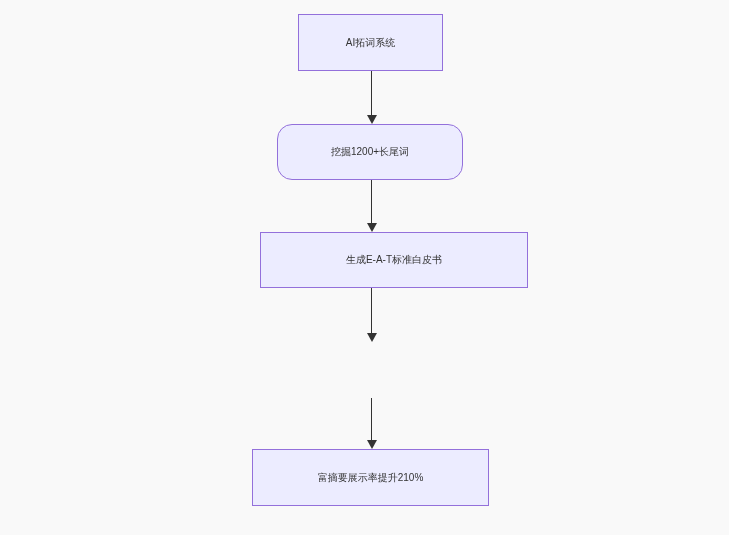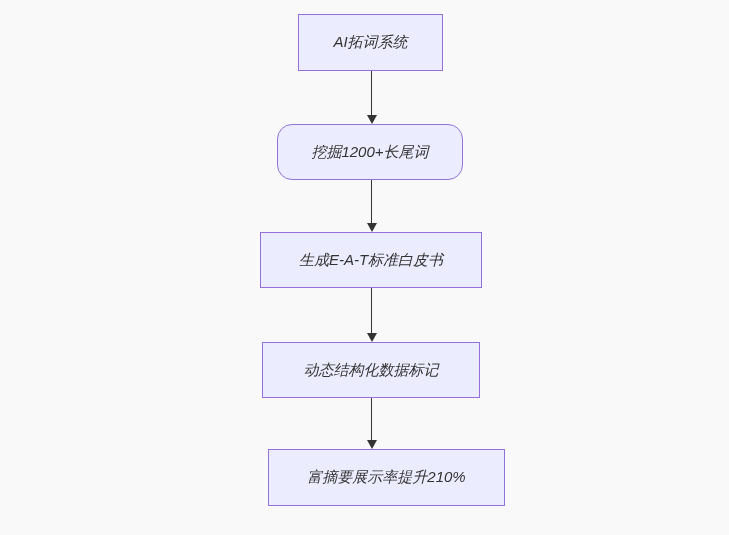--- a/index.html
+++ b/index.html
@@ -15,33 +15,32 @@
     width: 729px;
     height: 535px;
     font-family: "Liberation Sans", "DejaVu Sans", sans-serif;
   }
   .node {
     position: absolute;
     box-sizing: border-box;
     background: #ECECFF;
     border: 1px solid #9370DB;
     color: #333333;
-    font-size: 15px;
+    font-size: 10px;
     display: flex;
     align-items: center;
     justify-content: center;
     text-align: center;
     white-space: nowrap;
-    font-style: italic;
   }
   .n1 { left: 298px; top: 14px;  width: 145px; height: 57px; }
   .n2 { left: 277px; top: 124px; width: 186px; height: 56px; border-radius: 15px; }
-  .n3 { left: 260px; top: 232px; width: 222px; height: 56px; }
+  .n3 { left: 260px; top: 232px; width: 268px; height: 56px; }
   .n4 { left: 262px; top: 342px; width: 218px; height: 56px; }
-  .n5 { left: 252px; top: 449px; width: 237px; height: 57px; margin-left: 16px; }
+  .n5 { left: 252px; top: 449px; width: 237px; height: 57px; }
 
   .edge {
     position: absolute;
     left: 366px;
     width: 11px;
   }
   .e1 { top: 71px;  height: 53px; }
   .e2 { top: 180px; height: 52px; }
   .e3 { top: 288px; height: 54px; }
   .e4 { top: 398px; height: 51px; }
@@ -89,23 +88,20 @@
 
   <div class="node n3">
     <span>生成E-A-T标准白皮书</span>
   </div>
 
   <div class="edge e3">
     <div class="line"></div>
     <div class="head"></div>
   </div>
 
-  <div class="node n4">
-    <span>动态结构化数据标记</span>
-  </div>
 
   <div class="edge e4">
     <div class="line"></div>
     <div class="head"></div>
   </div>
 
   <div class="node n5">
     <span>富摘要展示率提升210%</span>
   </div>
 

